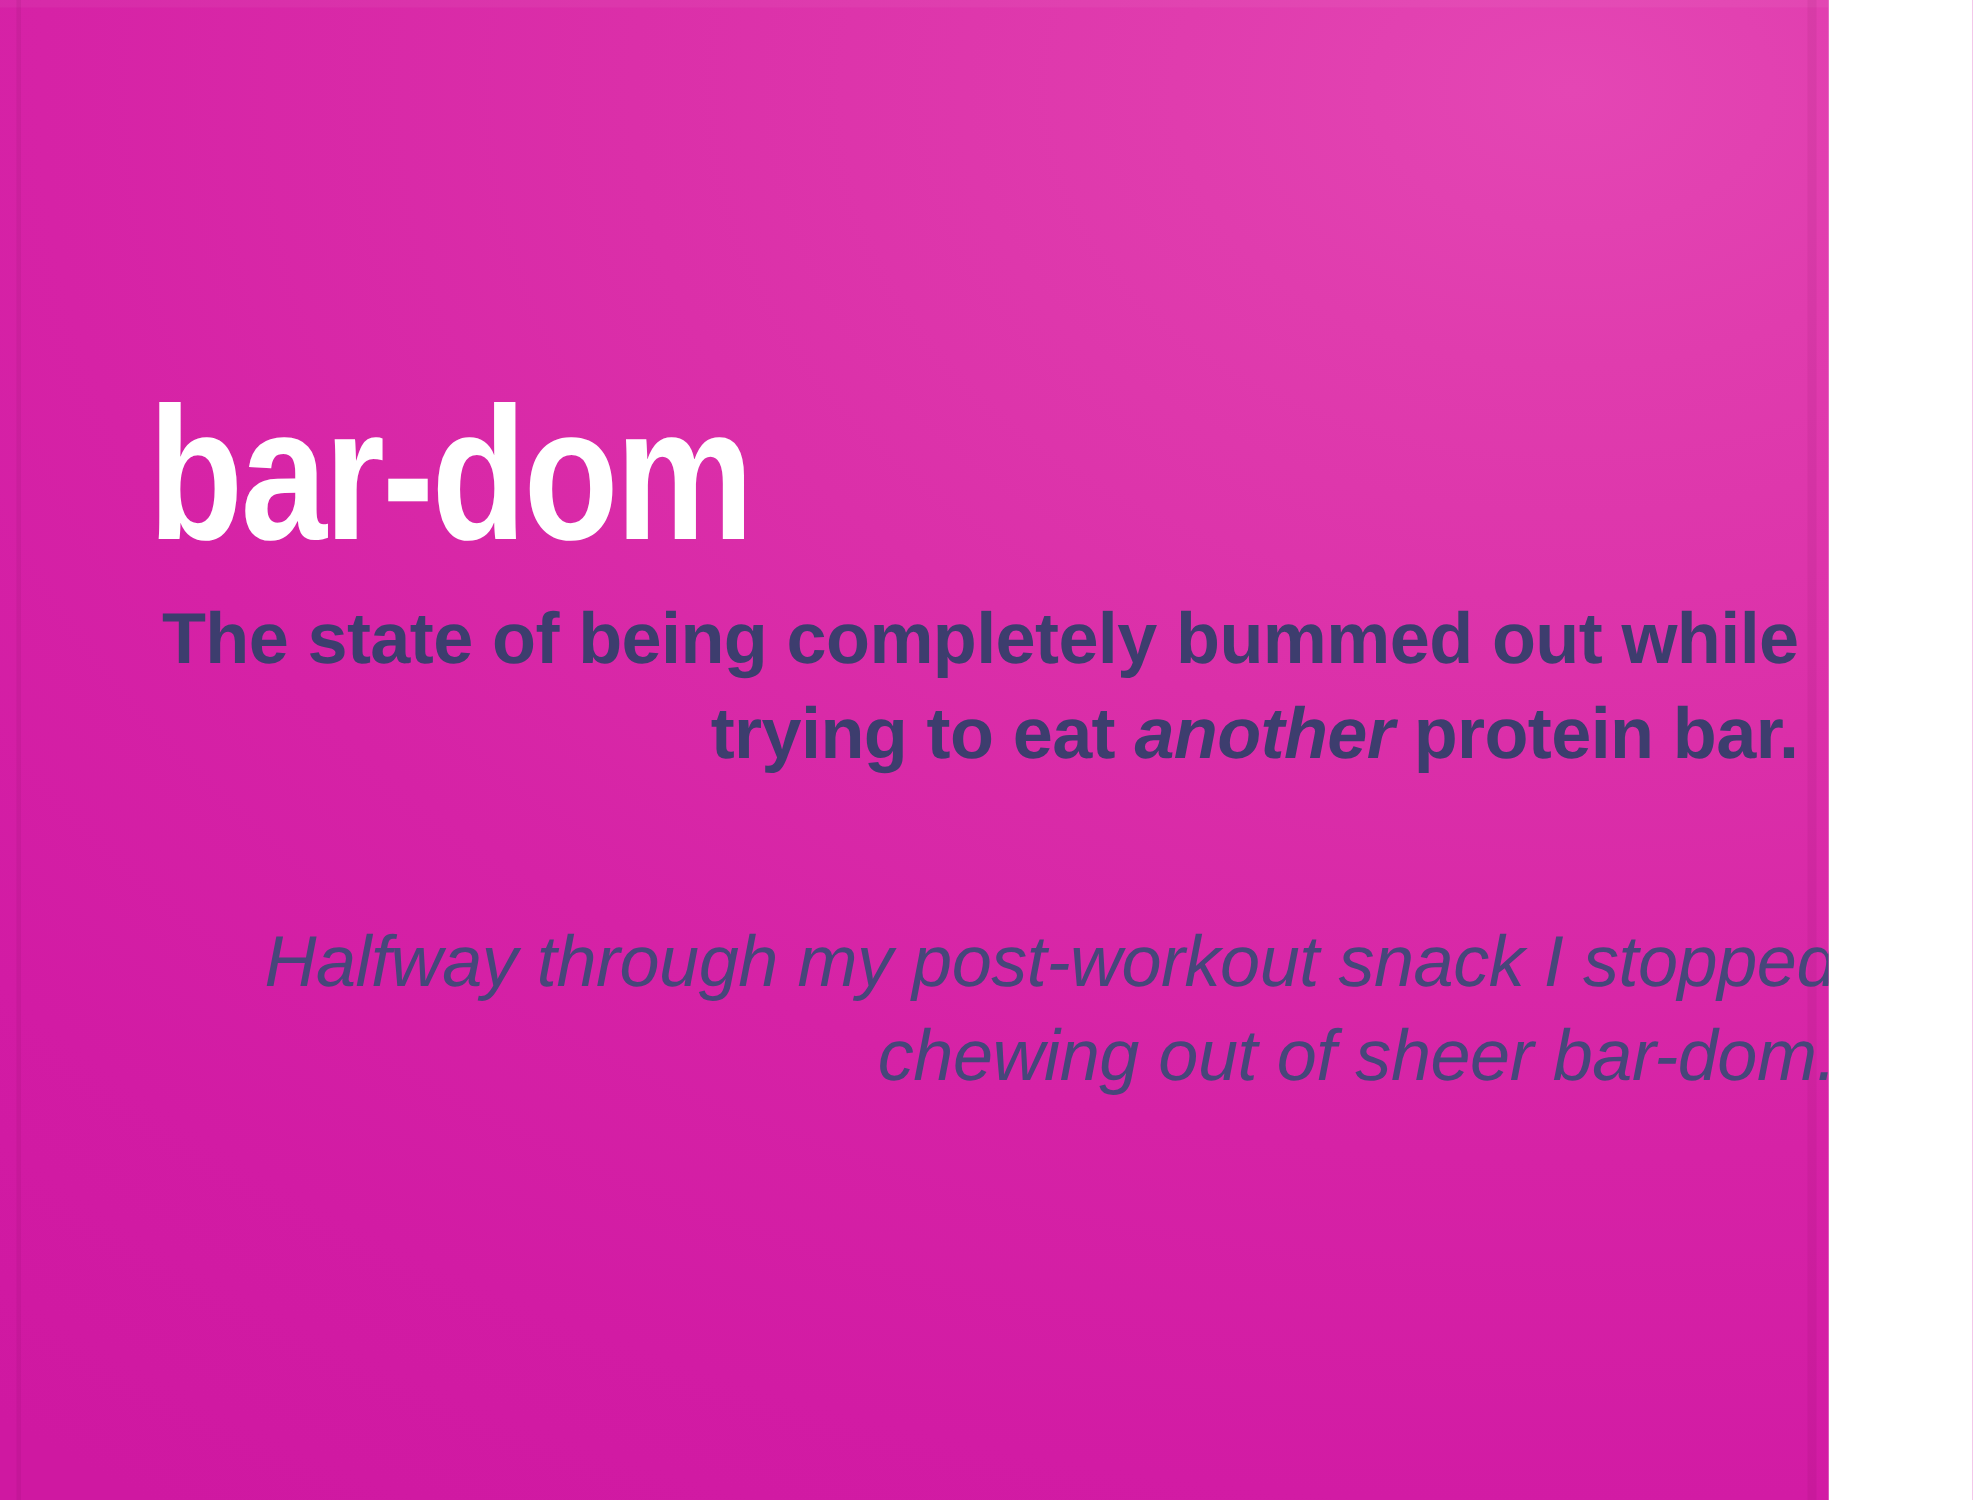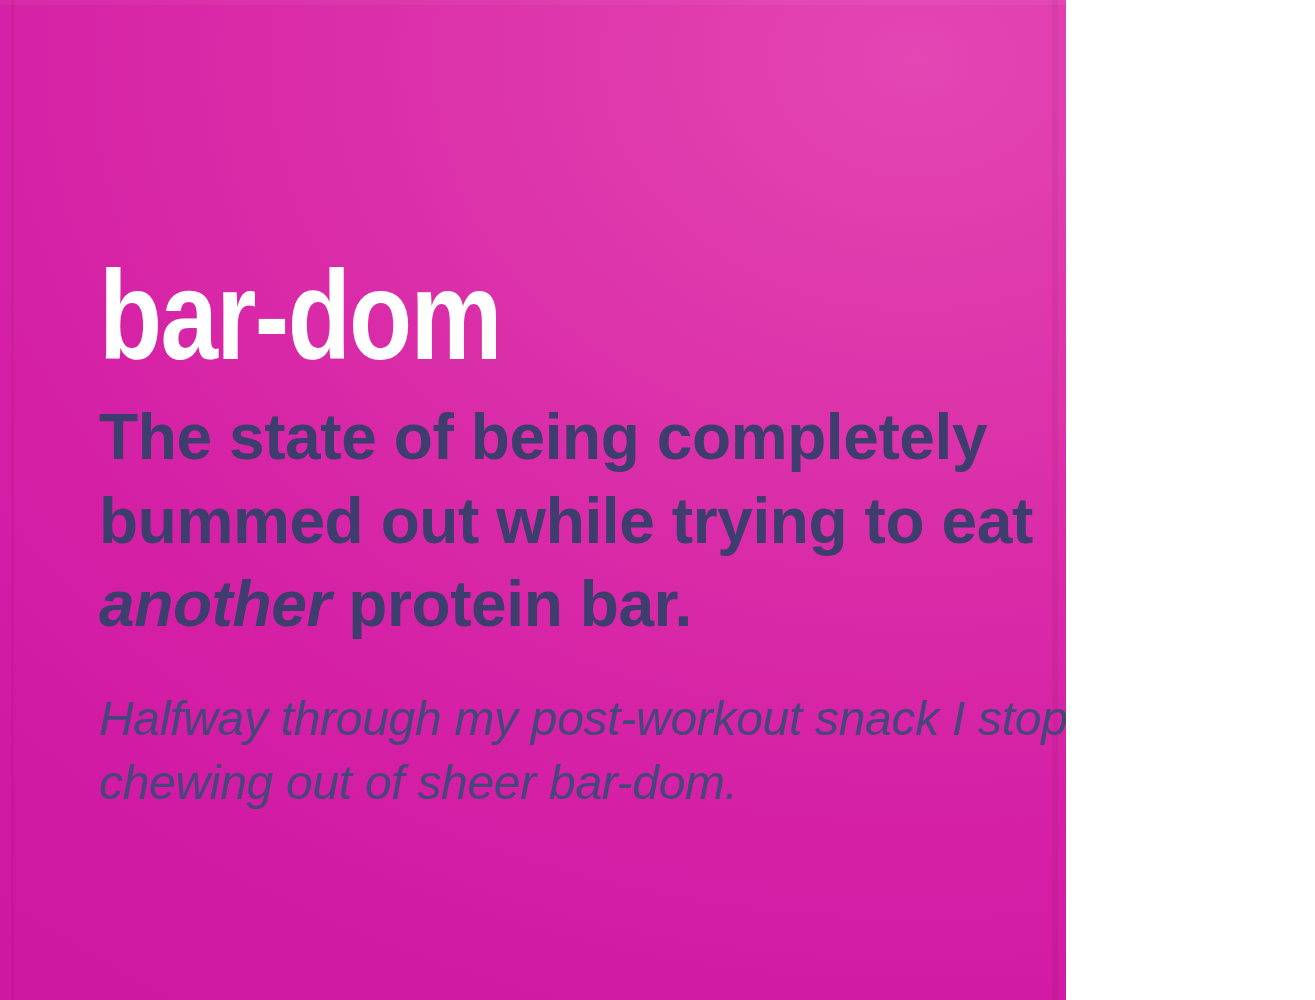--- a/index.html
+++ b/index.html
@@ -4,34 +4,35 @@
 <title>bar-dom definition card</title>
 <style>
   html, body {
     margin: 0;
     padding: 0;
     background: #ffffff;
   }
 
   .canvas {
     position: relative;
-    width: 1066px;
+    width: 1219px;
     height: 1000px;
     overflow: hidden;
     font-family: "Liberation Sans", sans-serif;
     
     background-color: #d31fab;
     background-image:
       radial-gradient(135% 115% at 86% 6%,
         #e446b4 0%,
         #e03cae 16%,
         #db2fa9 38%,
         #d622a6 62%,
         #d21ba4 82%,
         #cf18a1 100%);
+    text-align: right;
   }
 
   
   .edge-seam-left {
     position: absolute;
     top: 0;
     left: 11px;
     width: 3px;
     height: 100%;
     background: rgba(90, 10, 70, 0.085);
@@ -98,40 +99,40 @@
     font-weight: 200;
     padding: 0 9px;
     position: relative;
     top: 2px;
   }
 
   
   .definition {
     color: #3d3d6e;
     font-weight: 700;
-    font-size: 64px;
+    font-size: 48px;
     line-height: 1.31;
     letter-spacing: -0.4px;
     margin-top: 27px;
     max-width: 1100px;
   }
   .definition em {
     font-style: italic;
     font-weight: 700;
   }
 
   
   .example {
     color: #47467a;
     font-weight: 300;
     font-style: italic;
     font-size: 48px;
     line-height: 1.32;
     letter-spacing: -0.3px;
-    margin-top: 40px;
+    margin-top: 88px;
     max-width: 1125px;
   }
 </style>
 </head>
 <body>
 
 <div class="canvas">
 
   <div class="edge-seam-top"></div>
   <div class="edge-seam-left"></div>

